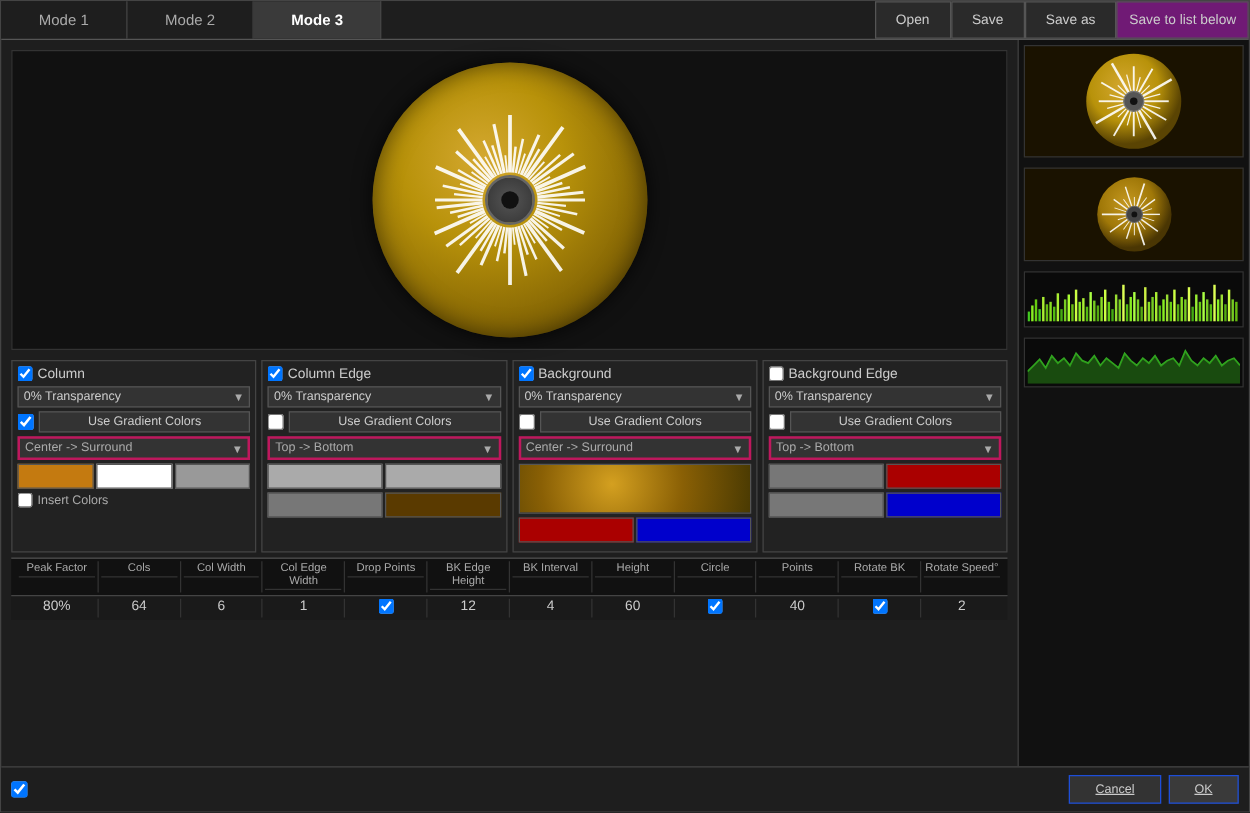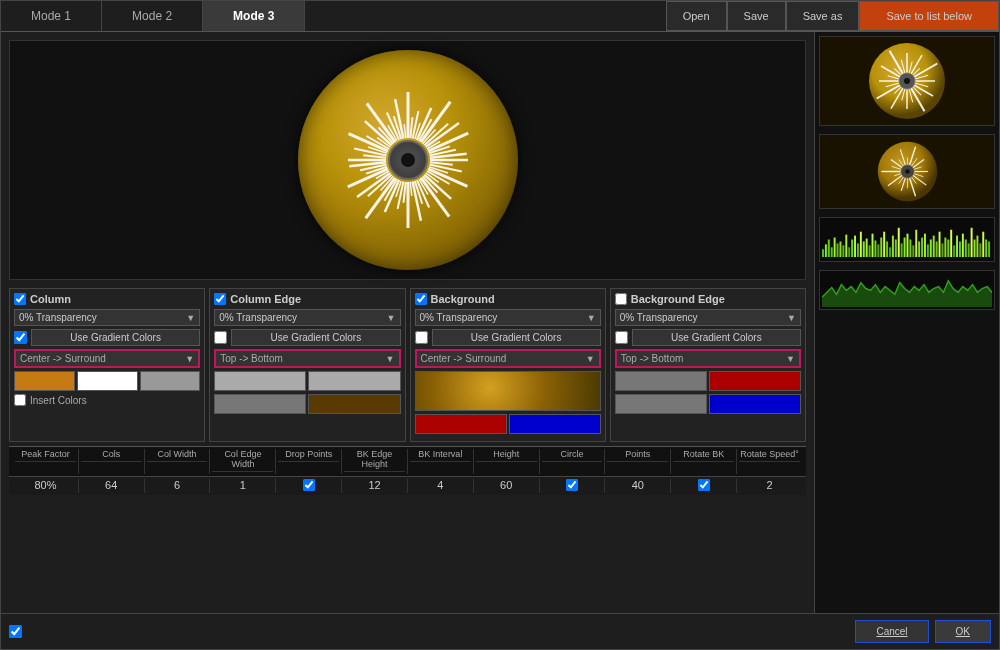--- a/index.html
+++ b/index.html
@@ -67,22 +67,22 @@
     .tab-btn {
       padding: 6px 16px;
       background: #2a2a2a;
       border: 1px solid #555;
       color: #ccc;
       cursor: pointer;
       font-size: 11px;
       height: 100%;
     }
     .save-to-list {
-      padding: 6px 26px;
-      background: #c2410c;
+      padding: 6px 9px;
+      background: #701a75;
       border: 1px solid #555;
       color: #ccc;
       cursor: pointer;
       font-size: 11px;
     }
     .main-content {
       display: flex;
       flex: 1;
       overflow: hidden;
     }
@@ -162,21 +162,21 @@
       gap: 4px;
       margin-bottom: 4px;
     }
     .group-header input[type="checkbox"] {
       width: 12px;
       height: 12px;
     }
     .group-title {
       color: #ccc;
       font-size: 11px;
-      font-weight: bold;
+      font-weight: normal;
     }
     .dropdown-row {
       display: flex;
       align-items: center;
       background: #333;
       border: 1px solid #555;
       padding: 2px 4px;
       margin-bottom: 3px;
       font-size: 10px;
       color: #ccc;

